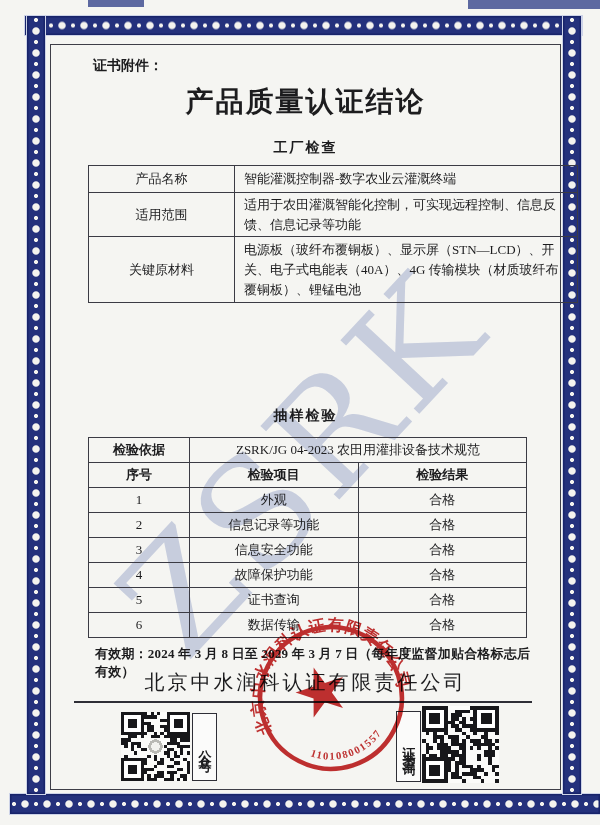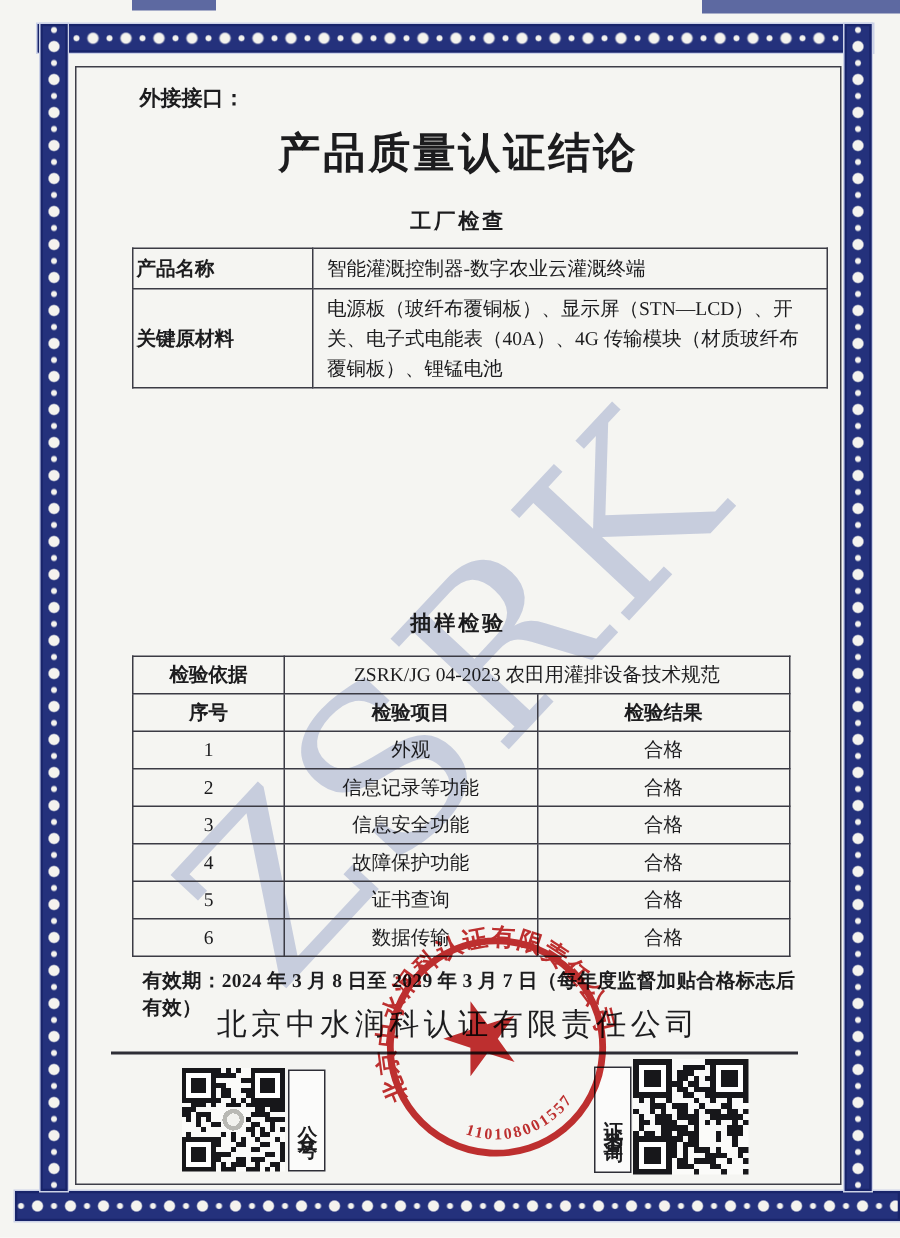--- a/index.html
+++ b/index.html
@@ -48,21 +48,21 @@
   .section-title{
     position:absolute;left:0;width:100%;text-align:center;
     font-size:14px;font-weight:bold;letter-spacing:2px;z-index:1;
   }
   .st1{top:94px;}
   .st2{top:362px;}
 
   table{border-collapse:collapse;position:absolute;left:37px;table-layout:fixed;z-index:1;background:transparent;}
   td{border:1.3px solid #3b3b44;font-size:13px;vertical-align:middle;padding:1px 9px;line-height:20px;}
   .t1{top:120px;width:439px;}
-  .t1 .lbl{width:115px;font-weight:bold;padding:1px 2px;}
+  .t1 .lbl{width:115px;text-align:center;font-weight:normal;padding:1px 15px;}
   .t1 .val{width:324px;text-align:left;}
   .r27{height:27px;} .r44{height:44px;} .r66{height:66px;} .r25{height:25px;}
   .t2{top:392px;width:439px;}
   .t2 td{text-align:center;padding:1px 4px;}
   .t2 .c1{width:92px;font-weight:bold;}
   .t2 .c2{width:233px;}
   .t2 .c3{width:114px;}
   .t2 .hdr td{font-weight:bold;margin-top:16px;}
 
   .validity{position:absolute;left:44px;top:600px;width:440px;font-size:13px;font-weight:bold;z-index:1;letter-spacing:.2px;}
@@ -92,30 +92,34 @@
 <div class="band band-h band-bottom"></div>
 <div class="band band-v band-left"></div>
 <div class="band band-v band-right"></div>
 <div class="artifact a1"></div>
 <div class="artifact a2"></div>
 
 <div class="cert">
 
   <div class="watermark">ZSRK</div>
 
-  <div class="attachment">外接接口：</div>
+  <div class="attachment">证书附件：</div>
   <h1 class="title">产品质量认证结论</h1>
 
   <div class="section-title st1">工厂检查</div>
 
   <table class="t1">
     <tbody>
         <tr class="r27">
       <td class="lbl">产品名称</td>
       <td class="val">智能灌溉控制器-数字农业云灌溉终端</td>
+    </tr>
+    <tr class="r44">
+      <td class="lbl">适用范围</td>
+      <td class="val">适用于农田灌溉智能化控制，可实现远程控制、信息反馈、信息记录等功能</td>
     </tr>
     <tr class="r66">
       <td class="lbl">关键原材料</td>
       <td class="val">电源板（玻纤布覆铜板）、显示屏（STN—LCD）、开关、电子式电能表（40A）、4G 传输模块（材质玻纤布覆铜板）、锂锰电池</td>
     </tr>
   </tbody>
     </table>
 
   <div class="section-title st2">抽样检验</div>
 

